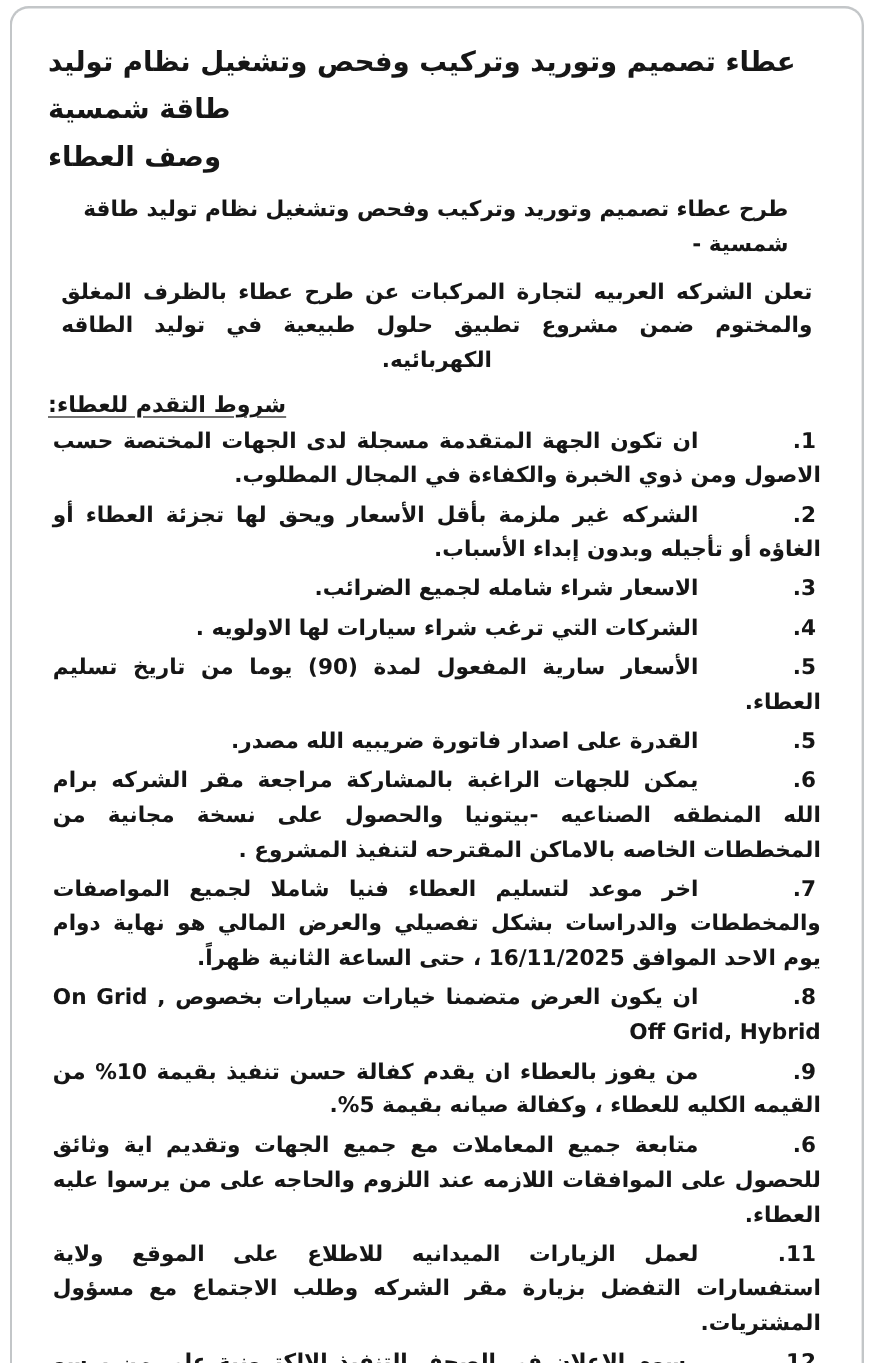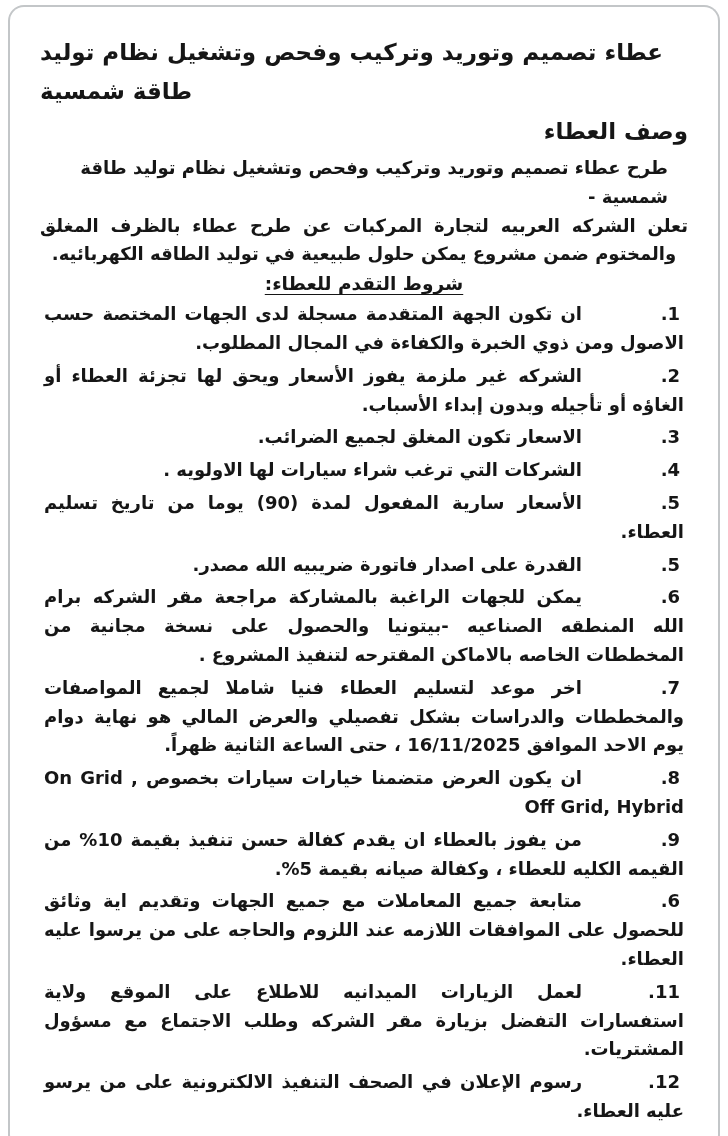--- a/index.html
+++ b/index.html
@@ -22,42 +22,42 @@
     color: #161616;
   }
   .title {
     text-align: left;
     font-weight: bold;
     font-size: 23px;
     line-height: 1.7;
     margin: 4px 0 0 0;
   }
   .subtitle {
-    text-align: right;
+    text-align: left;
     font-weight: bold;
     font-size: 23px;
     line-height: 1.6;
     margin: 2px 0 4px 0;
   }
   .body-text {
     font-size: 18px;
     font-weight: bold;
     line-height: 1.6;
   }
-  .intro p { margin: 0; }
+  .intro p { margin: 11px; }
   .intro-1 { text-align: right; padding-right: 20px; }
   .intro-2 { text-align: justify; text-align-last: center; }
   .intro-3 { text-align: right; padding-right: 14px; }
   .conditions-heading {
     font-size: 18.5px;
     font-weight: bold;
     text-decoration: underline;
     text-underline-offset: 4px;
     margin: 4px 0 6px 0;
-    text-align: center;
+    text-align: left;
   }
   .cond-list { margin: 0; padding: 0; }
   .cond-item {
     position: relative;
     margin: 0 0 4px 0;
   }
   .cond-num {
     position: absolute;
     top: 0;
     right: 8px;
@@ -81,39 +81,39 @@
 </head>
 <body>
 
 <div class="page">
 
   <h1 class="title">عطاء تصميم وتوريد وتركيب وفحص وتشغيل نظام توليد طاقة شمسية</h1>
   <h2 class="subtitle">وصف العطاء</h2>
 
   <div class="intro body-text">
     <p class="intro-1">طرح عطاء تصميم وتوريد وتركيب وفحص وتشغيل نظام توليد طاقة شمسية -</p>
-    <p class="intro-2">تعلن الشركه العربيه لتجارة المركبات عن طرح عطاء بالظرف المغلق والمختوم ضمن مشروع يمكن حلول طبيعية في توليد الطاقه الكهربائيه.</p>
+    <p class="intro-2">تعلن الشركه العربيه لتجارة المركبات عن طرح عطاء بالظرف المغلق والمختوم ضمن مشروع تطبيق حلول طبيعية في توليد الطاقه الكهربائيه.</p>
   </div>
 
   <div class="conditions-heading">شروط التقدم للعطاء:</div>
 
   <div class="cond-list">
   <div class="cond-item">
     <span class="cond-num">1.</span>
     <span class="cond-text">ان تكون الجهة المتقدمة مسجلة لدى الجهات المختصة حسب الاصول ومن ذوي الخبرة والكفاءة في المجال المطلوب.</span>
   </div>
 
   <div class="cond-item">
     <span class="cond-num">2.</span>
-    <span class="cond-text">الشركه غير ملزمة يفوز الأسعار ويحق لها تجزئة العطاء أو الغاؤه أو تأجيله وبدون إبداء الأسباب.</span>
+    <span class="cond-text">الشركه غير ملزمة بأقل الأسعار ويحق لها تجزئة العطاء أو الغاؤه أو تأجيله وبدون إبداء الأسباب.</span>
   </div>
 
   <div class="cond-item">
     <span class="cond-num">3.</span>
-    <span class="cond-text">الاسعار تكون المغلق لجميع الضرائب.</span>
+    <span class="cond-text">الاسعار شراء شامله لجميع الضرائب.</span>
   </div>
 
   <div class="cond-item">
     <span class="cond-num">4.</span>
     <span class="cond-text">الشركات التي ترغب شراء سيارات لها الاولويه .</span>
   </div>
 
   <div class="cond-item">
     <span class="cond-num">5.</span>
     <span class="cond-text">الأسعار سارية المفعول لمدة (90) يوما من تاريخ تسليم العطاء.</span>

